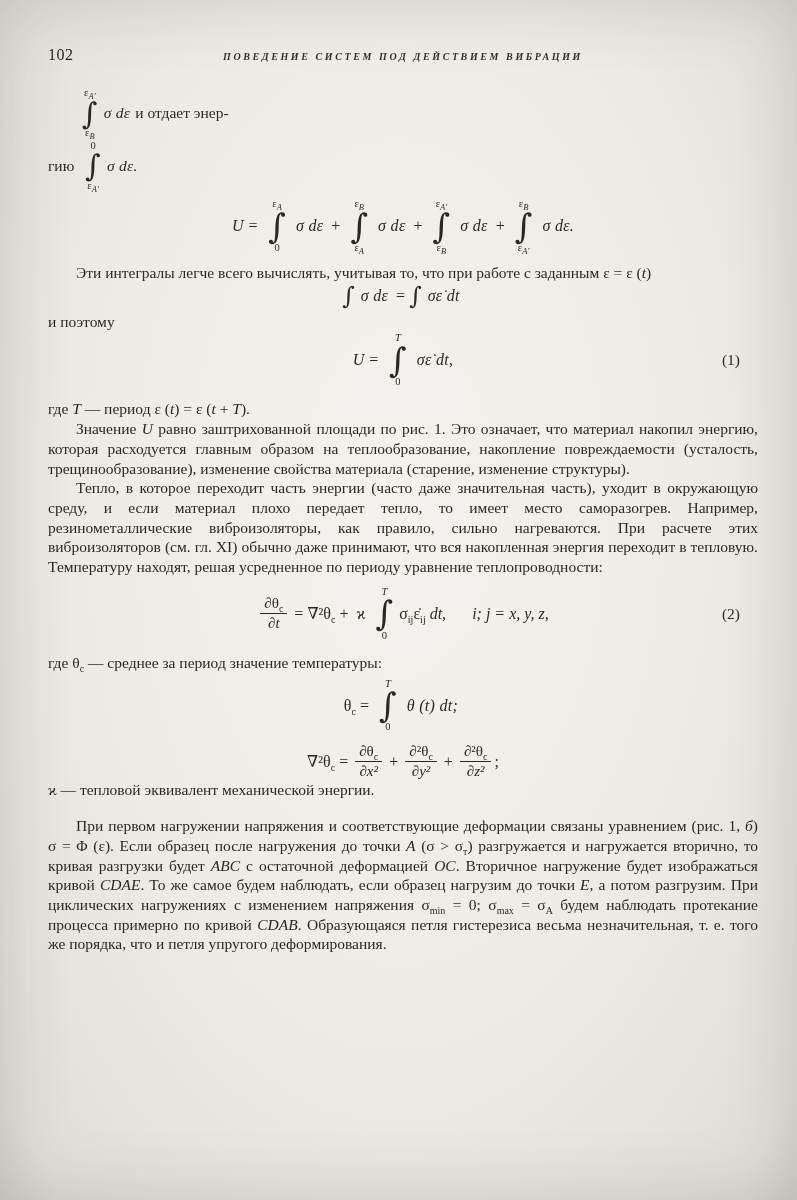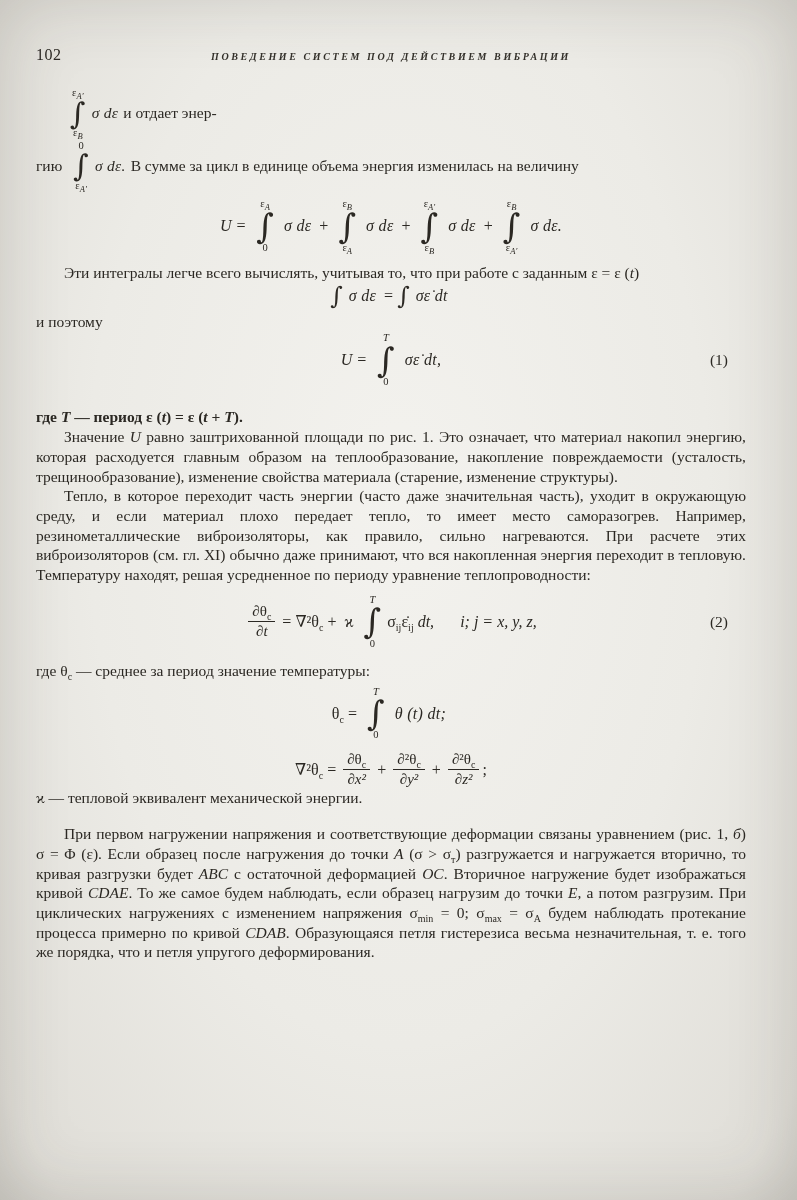--- a/index.html
+++ b/index.html
@@ -3,21 +3,21 @@
 <meta charset="utf-8">
 <style>
   html,body{margin:0;padding:0;background:#cfcdc8;}
   .page{
     width:797px;height:1200px;position:relative;overflow:hidden;
     background:radial-gradient(ellipse at 50% 42%, #f3f2ee 0%, #ecebe6 55%, #e0ded8 92%, #d6d4ce 100%);
     box-shadow:inset 0 0 70px rgba(60,55,45,.18);
     font-family:"Liberation Serif","DejaVu Serif",serif;
     color:#2b2823;
   }
-  .content{position:absolute;left:36px;top:0;width:710px;}
+  .content{position:absolute;left:48px;top:0;width:710px;}
 
   
   .runhead{display:flex;align-items:baseline;margin-top:46px;}
   .pagenum{width:60px;font-size:16px;letter-spacing:.5px;}
   .headtitle{flex:1;text-align:center;font-style:italic;font-weight:bold;font-size:10px;letter-spacing:2.6px;color:#33302a;}
   .headspacer{width:60px;}
 
   
   .para{font-size:15.5px;line-height:19.7px;text-align:justify;margin:0;}
   .ind{text-indent:28px;}
@@ -81,21 +81,20 @@
     </div>
 
     <div class="pline" style="margin-top:2px;">
       <span class="gap">гию</span>
       <span class="ig">
         <span class="lim"><span>0</span></span>
         <span class="sign">∫</span>
         <span class="lim"><span>ε</span><sub class="ls">A′</sub></span>
       </span>
       <span class="m gap">σ dε.</span>
-      <span>В сумме за цикл в единице объема энергия изменилась на величину</span>
     </div>
 
     <div class="eqrow" style="margin-top:8px;">
       <span class="mi sp">U =</span>
       <span class="ig">
         <span class="lim"><span>ε</span><sub class="ls">A</sub></span>
         <span class="sign big">∫</span>
         <span class="lim"><span>0</span></span>
       </span>
       <span class="m sp">σ dε</span>
@@ -138,21 +137,21 @@
       <span class="mi sp">U =</span>
       <span class="ig">
         <span class="lim mi">T</span>
         <span class="sign big">∫</span>
         <span class="lim">0</span>
       </span>
       <span class="m sp">σε̇ dt,</span>
       <span class="eqnum">(1)</span>
     </div>
 
-    <p class="para" style="margin-top:20px;font-weight:bold;"><span>где </span><span class="mi">T</span><span> — период ε (</span><span class="mi">t</span><span>) = ε (</span><span class="mi">t</span><span> + </span><span class="mi">T</span><span>).</span></p>
+    <p class="para" style="margin-top:12px;"><span>где </span><span class="mi">T</span><span> — период ε (</span><span class="mi">t</span><span>) = ε (</span><span class="mi">t</span><span> + </span><span class="mi">T</span><span>).</span></p>
 
     <p class="para ind" style="margin-top:0;"><span>Значение </span><span class="mi">U</span><span> равно заштрихованной площади по рис. 1. Это означает, что материал накопил энергию, которая расходуется главным образом на теплообразование, накопление повреждаемости (усталость, трещинообразование), изменение свойства материала (старение, изменение структуры).</span></p>
 
     <p class="para ind" style="margin-top:0;">Тепло, в которое переходит часть энергии (часто даже значительная часть), уходит в окружающую среду, и если материал плохо передает тепло, то имеет место саморазогрев. Например, резинометаллические виброизоляторы, как правило, сильно нагреваются. При расчете этих виброизоляторов (см. гл. XI) обычно даже принимают, что вся накопленная энергия переходит в тепловую. Температуру находят, решая усредненное по периоду уравнение теплопроводности:</p>
 
     <div class="eqrow" style="margin-top:10px;">
       <span class="frac">
         <span class="fn"><span>∂θ</span><sub class="tsub">c</sub></span>
         <span class="fd mi">∂t</span>
       </span>

